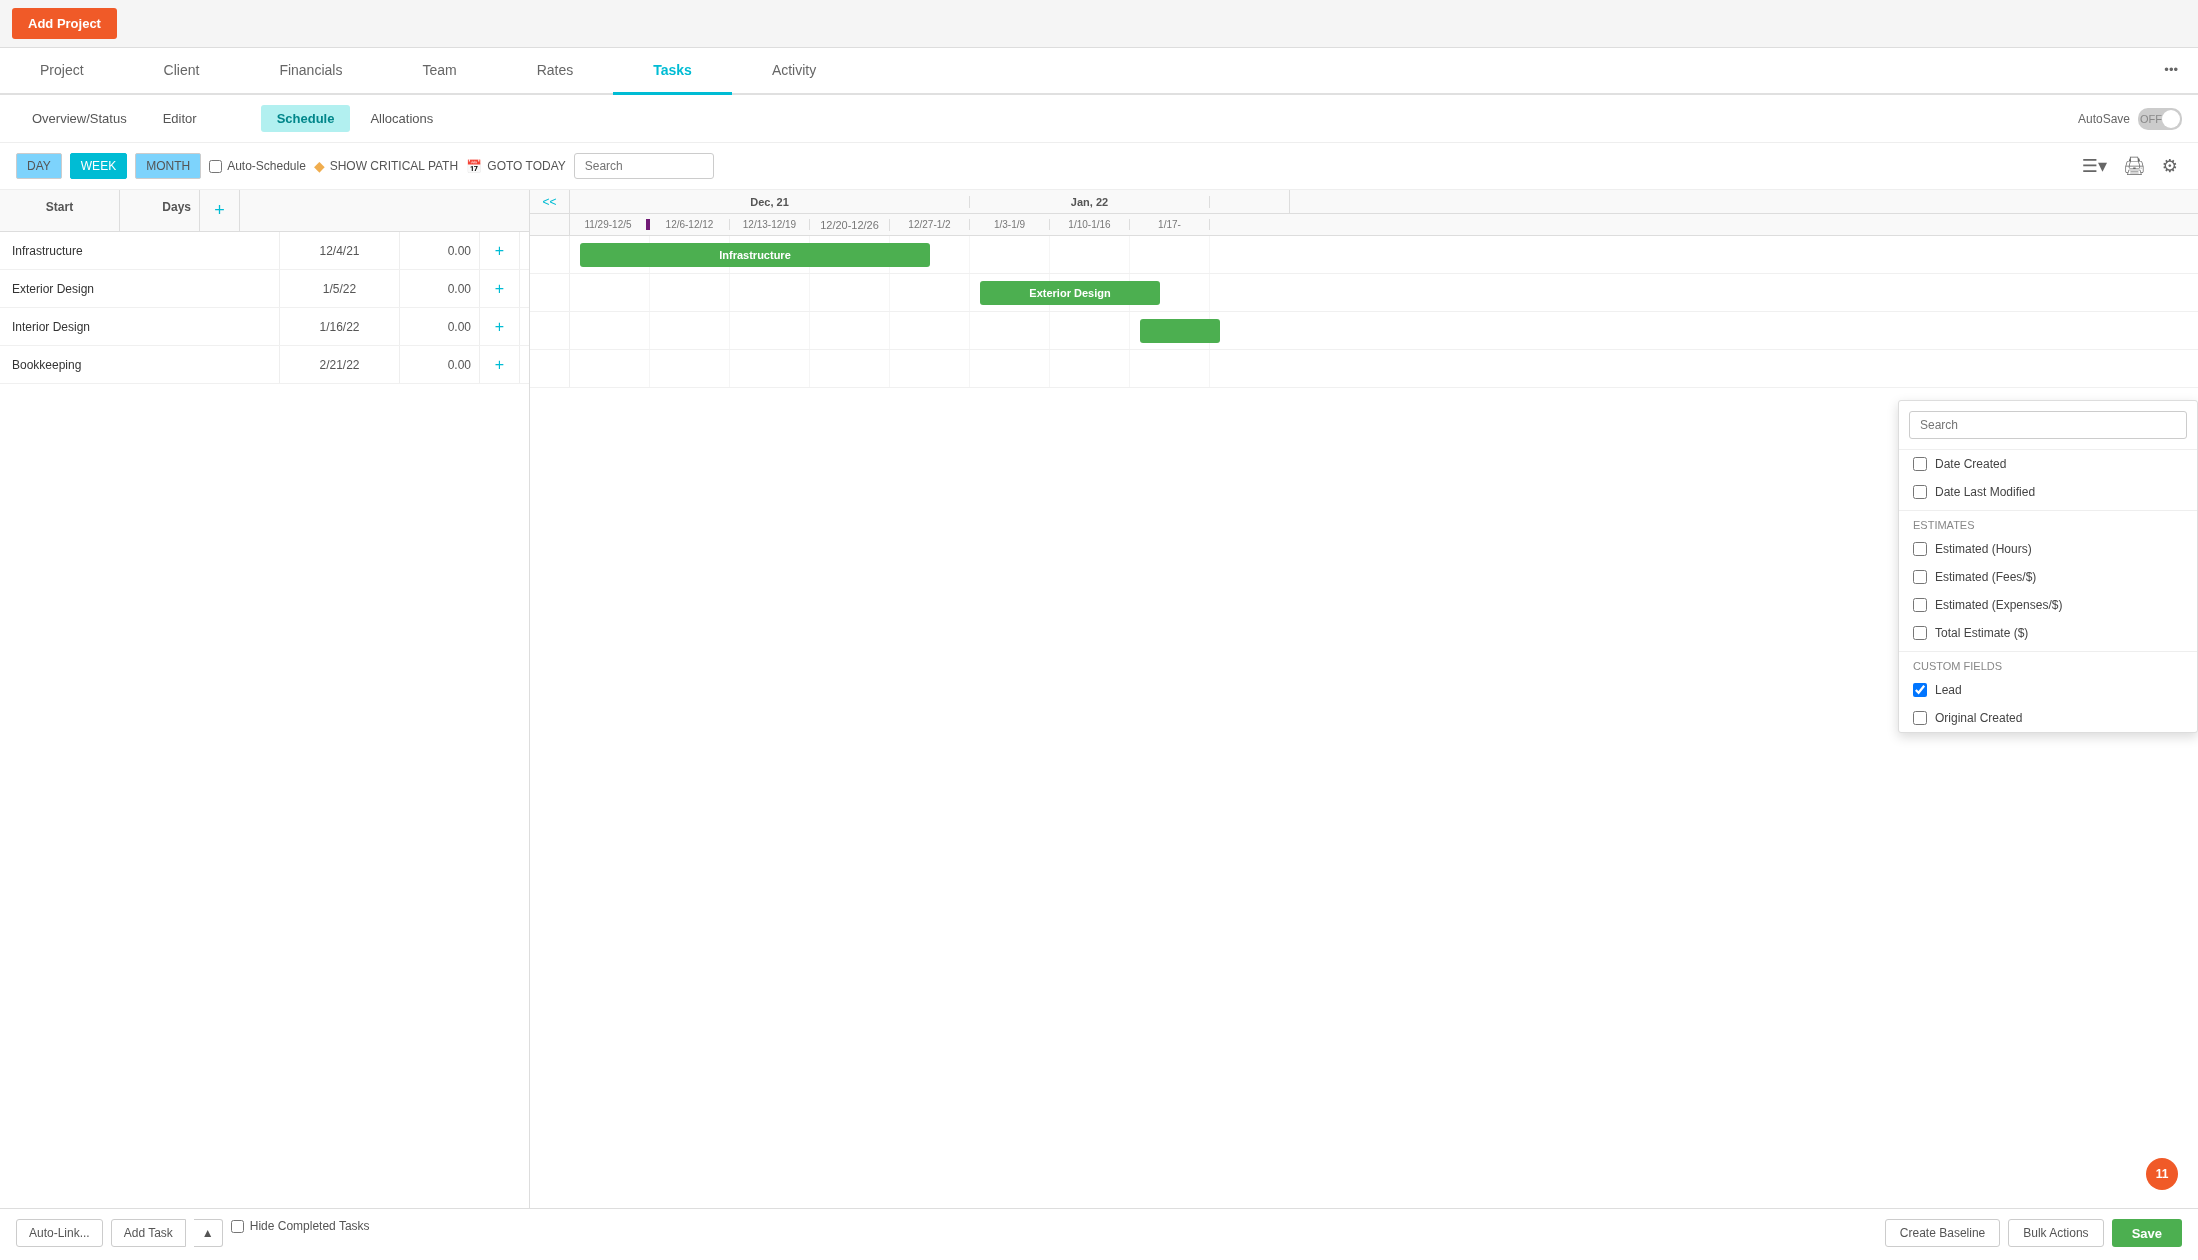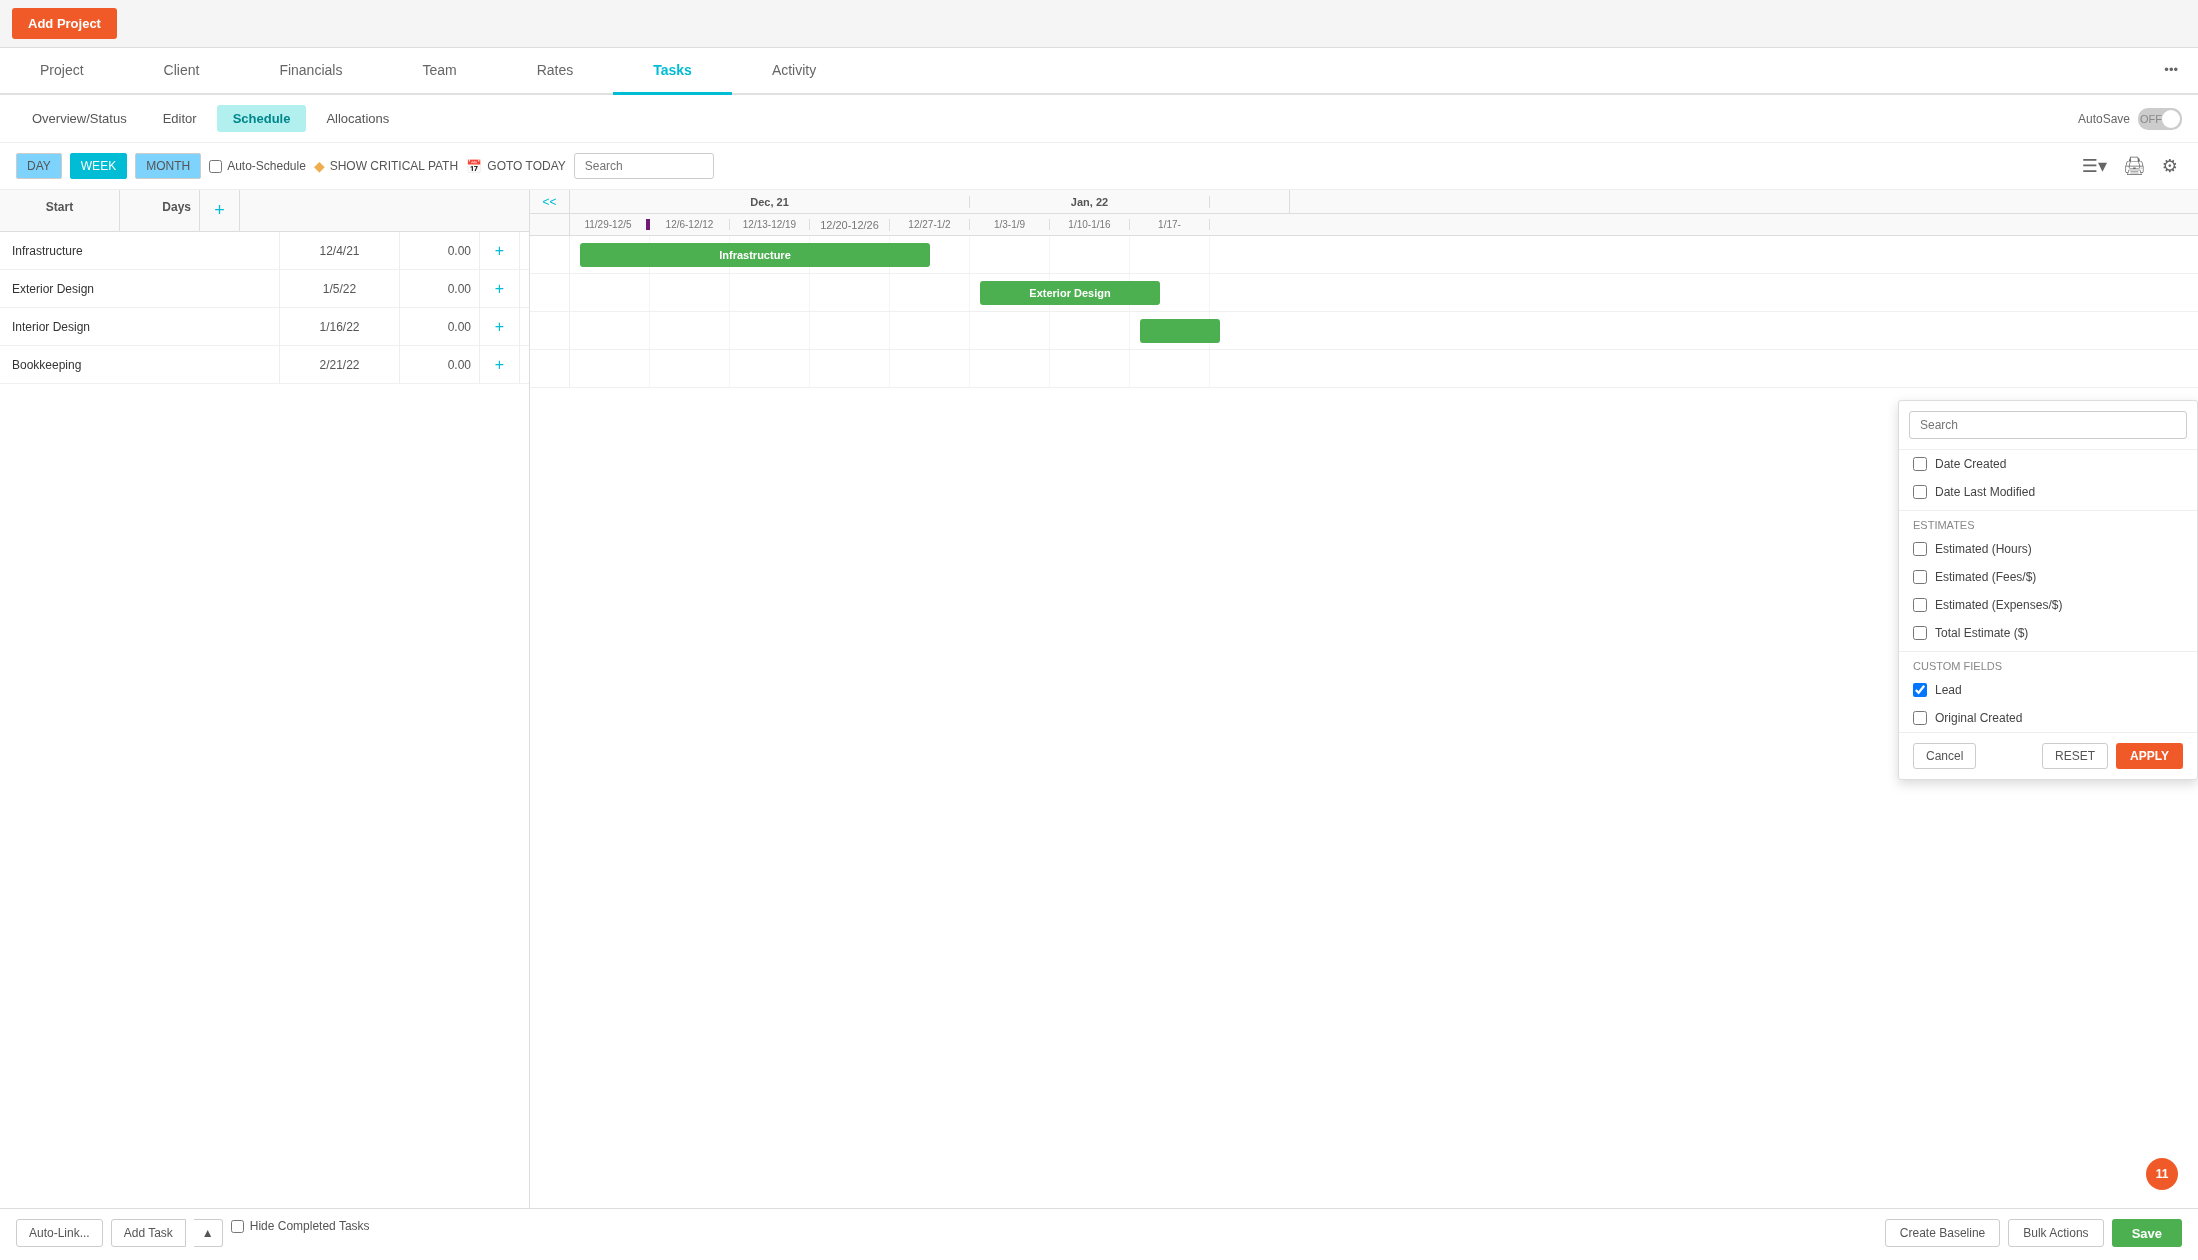--- a/index.html
+++ b/index.html
@@ -11,21 +11,21 @@
 
     
     .nav-tabs { display: flex; border-bottom: 2px solid #e0e0e0; background: #fff; }
     .nav-tab { padding: 14px 40px; cursor: pointer; color: #666; font-size: 14px; border-bottom: 3px solid transparent; margin-bottom: -2px; }
     .nav-tab.active { color: #00bcd4; border-bottom: 3px solid #00bcd4; font-weight: 600; }
     .nav-tab-more { padding: 14px 20px; cursor: pointer; color: #666; margin-left: auto; }
 
     
     .sub-tabs { display: flex; align-items: center; padding: 10px 16px; border-bottom: 1px solid #eee; background: #fff; }
     .sub-tab { padding: 6px 16px; cursor: pointer; color: #555; font-size: 13px; margin-right: 4px; border-radius: 3px; }
-    .sub-tab.active { background: #b2f0f0; color: #00868a; font-weight: 600; }
+    .sub-tab.active { background: #b2f0f0; color: #00868a; font-weight: 600; margin-left: 44px; }
     .autosave { margin-left: auto; display: flex; align-items: center; gap: 8px; font-size: 12px; color: #666; }
     .toggle { background: #ccc; border-radius: 10px; width: 44px; height: 22px; display: flex; align-items: center; padding: 2px; cursor: pointer; }
     .toggle-knob { background: #fff; border-radius: 50%; width: 18px; height: 18px; margin-left: auto; }
     .toggle-label { font-size: 11px; color: #888; }
 
     
     .toolbar { display: flex; align-items: center; padding: 8px 16px; gap: 8px; border-bottom: 1px solid #eee; background: #fff; }
     .view-btn { padding: 5px 10px; border: 1px solid #ccc; background: #7dd3fc; cursor: pointer; font-size: 12px; border-radius: 2px; color: #555; }
     .view-btn.active { background: #00bcd4; color: #fff; border-color: #00bcd4; }
     .auto-schedule { display: flex; align-items: center; gap: 5px; font-size: 12px; color: #555; cursor: pointer; }
@@ -284,27 +284,20 @@
       <span>Total Estimate ($)</span>
     </div>
     <div class="dropdown-section">Custom Fields</div>
     <div class="dropdown-item">
       <input type="checkbox" checked="" style="">
       <span>Lead</span>
     </div>
     <div class="dropdown-item">
       <input type="checkbox" style="">
       <span>Original Created</span>
-    </div>
-    <div class="dropdown-actions">
-      <button class="cancel-btn">Cancel</button>
-      <div style="display:flex; gap:8px;">
-        <button class="reset-btn">RESET</button>
-        <button class="apply-btn">APPLY</button>
-      </div>
     </div>
   </div>
 </div>
 
 <div class="bottom-bar">
   <button class="auto-link-btn">Auto-Link...</button>
   <button class="add-task-btn">Add Task</button>
   <button class="add-task-arrow">▲</button>
   <label class="hide-completed">
     <input type="checkbox" style="">

